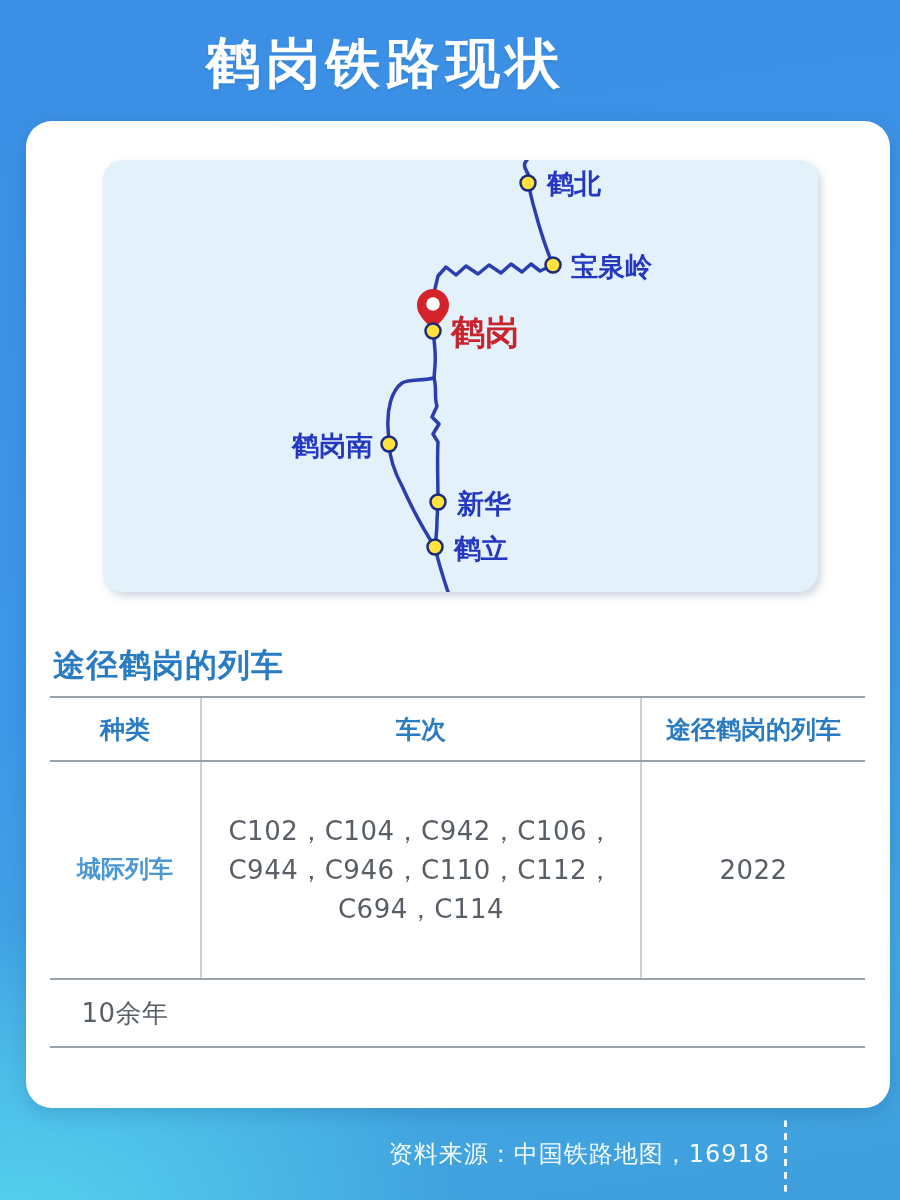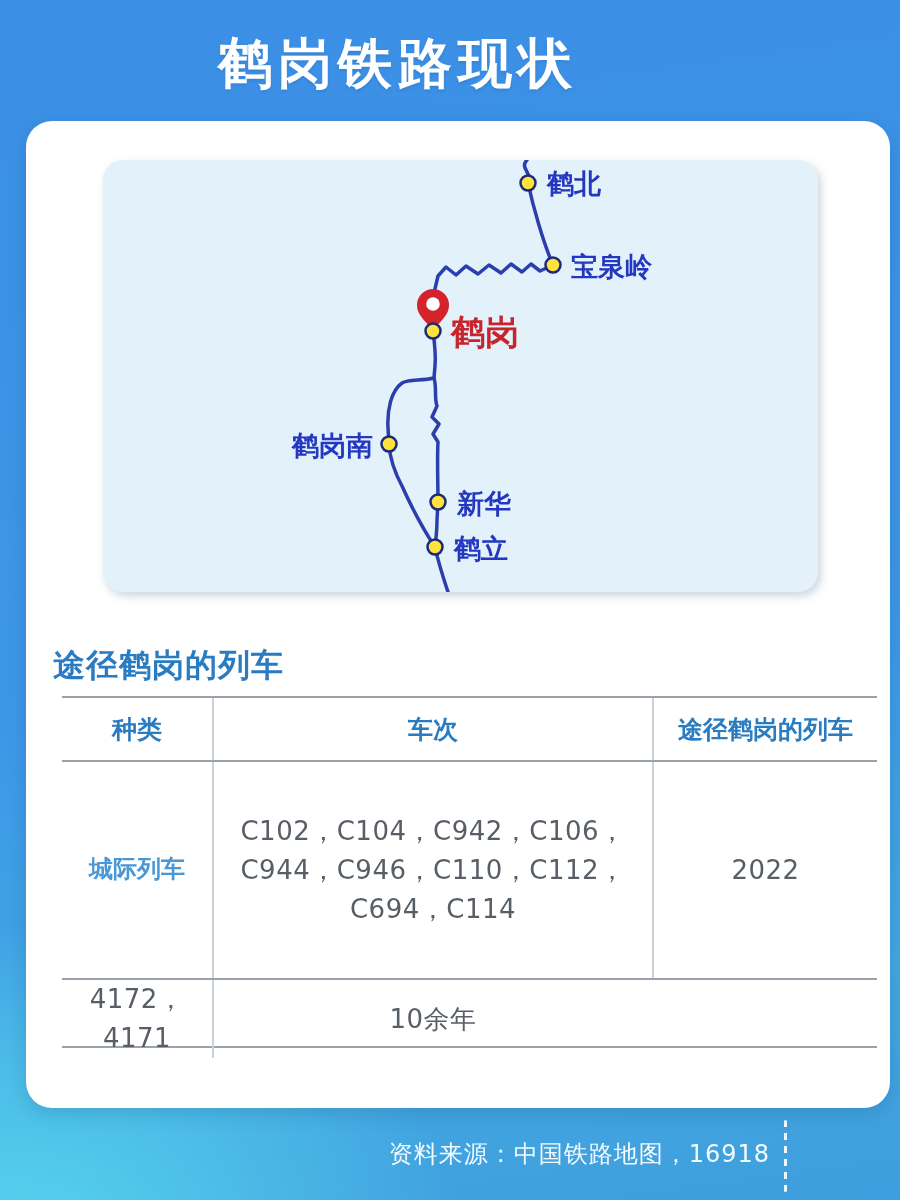--- a/index.html
+++ b/index.html
@@ -7,21 +7,21 @@
   body { font-family:"DejaVu Sans","Liberation Sans",sans-serif; }
 
   .poster {
     position:relative; width:900px; height:1200px; overflow:hidden;
     background:
       radial-gradient(ellipse 720px 520px at 2% 104%, rgba(88,216,240,0.95) 0%, rgba(88,216,240,0) 62%),
       linear-gradient(172deg, #3b8fe5 0%, #3d97e7 55%, #42a8e2 82%, #3f9edd 100%);
   }
 
   .main-title {
-    position:absolute; top:28px; left:12px; width:772px;
+    position:absolute; top:28px; left:0; width:772px;
     text-align:center; color:#ffffff; font-size:54px; font-weight:900;
     letter-spacing:6px; text-shadow:0 2px 3px rgba(0,40,90,0.12);
   }
 
   .card {
     position:absolute; left:26px; top:121px; width:864px; height:987px;
     background:#ffffff; border-radius:26px;
     box-shadow:0 6px 18px rgba(20,60,110,0.18);
   }
 
@@ -34,21 +34,21 @@
   .map-panel svg { display:block; }
   .station-label { font-weight:700; font-size:27px; fill:#2337c0; }
   .station-label.hl { font-weight:900; font-size:34px; fill:#c8242d; }
 
   .section-title {
     position:absolute; left:53px; top:644px;
     color:#2a7cc2; font-size:32px; font-weight:700; letter-spacing:1px;
   }
 
   .rail-table {
-    position:absolute; left:62px; top:696px; width:815px;
+    position:absolute; left:50px; top:696px; width:815px;
     border-top:2px solid #9aa2ac;
   }
   .t-row {
     display:grid; grid-template-columns:150px 440px 225px;
     border-bottom:2px solid #9aa2ac;
   }
   .t-row.hrow  { height:64px; }
   .t-row.r1    { height:218px; }
   .t-row.r2    { height:68px; }
   .t-cell {
@@ -138,21 +138,20 @@
       <div class="t-cell t-head">途径鹤岗的列车</div>
     </div>
     <div class="t-row r1">
       <div class="t-cell t-type">城际列车</div>
       <div class="t-cell t-data">C102，C104，C942，C106，
 C944，C946，C110，C112，
 C694，C114</div>
       <div class="t-cell t-data">2022</div>
     </div>
     <div class="t-row r2">
-      <div class="t-cell t-data">4172，4171</div>
       <div class="t-cell t-data">10余年</div>
     </div>
   </div>
 
   <div class="footer-source">资料来源：中国铁路地图，16918</div>
   <div class="footer-divider"></div>
 
 
 </div>
 

